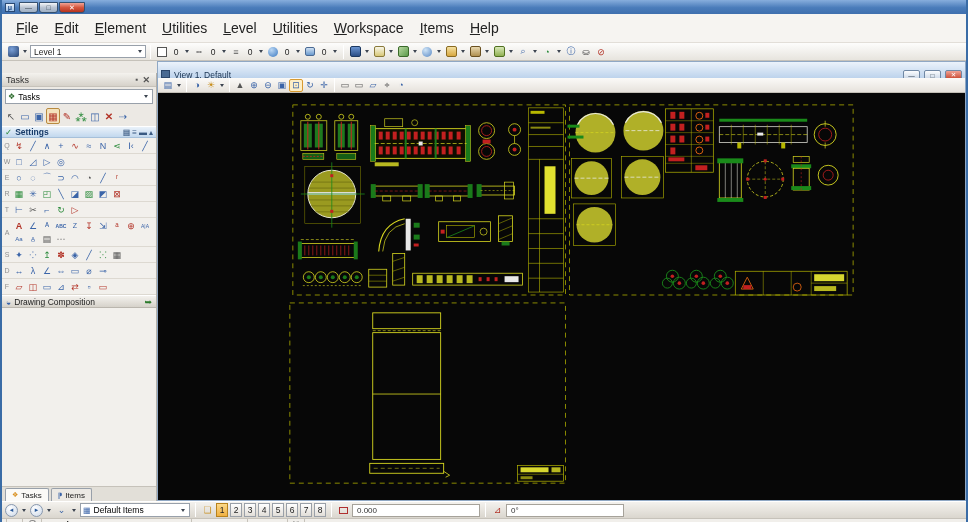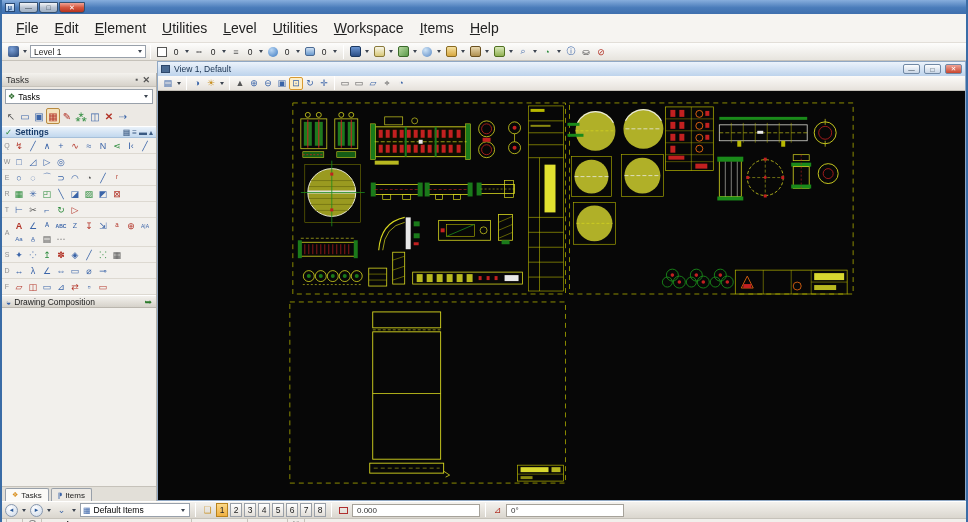--- a/index.html
+++ b/index.html
@@ -54,21 +54,21 @@
              display:flex;align-items:center;font-size:8.5px;color:#222;padding:0 4px;gap:3px;}
   .comp-head .right{margin-left:auto;color:#2a7a2a;font-size:9px;}
   .panel-fill{flex:1;background:#f2f0ec;}
   .panel-tabs{height:15px;display:flex;align-items:flex-end;padding-left:3px;gap:2px;background:#e2dfd8;border-top:1px solid #c6c2ba;}
   .ptab{height:13px;border:1px solid #98a0aa;border-bottom:none;border-radius:2px 2px 0 0;background:#ece9e4;font-size:8px;color:#222;
         display:flex;align-items:center;padding:0 6px;gap:3px;}
   .ptab.active{background:#fbfaf7;}
   .ptab .tic{font-size:7px;}
   
   .view-window{flex:1;display:flex;flex-direction:column;border:1px solid #90a8c4;min-width:0;}
-  .vw-title{height:14px;background:linear-gradient(#ecf3fb,#bdd3ec);display:flex;align-items:center;font-size:8.5px;color:#16304e;padding:0 3px;gap:4px;}
+  .vw-title{height:14px;background:linear-gradient(#ecf3fb,#bdd3ec);display:flex;font-size:8.5px;color:#16304e;padding:8px 3px;gap:4px;}
   .vw-ic{width:9px;height:8px;background:#4a6a92;border:1px solid #2c466a;}
   .vw-title .t{flex:1;}
   .vwbtn{width:17px;height:10px;border:1px solid #7088a4;border-radius:2px;background:linear-gradient(#fcfdfe,#c9d6e6);
          display:flex;align-items:center;justify-content:center;font-size:6.5px;color:#33414f;}
   .vwbtn.close{background:linear-gradient(#f0a294,#c8462e);color:#fff;}
   .vw-toolbar{height:15px;background:linear-gradient(#fbfaf8,#e6e2dc);border-bottom:1px solid #c2beb6;display:flex;align-items:center;padding:0 3px;}
   .vi{width:14px;height:13px;display:flex;align-items:center;justify-content:center;font-size:9px;}
   .vi.pressed{border:1px solid #d89a30;background:#fdeec6;border-radius:2px;}
   .canvas{flex:1;background:#070707;position:relative;}
   .canvas svg{position:absolute;inset:0;width:100%;height:100%;}

